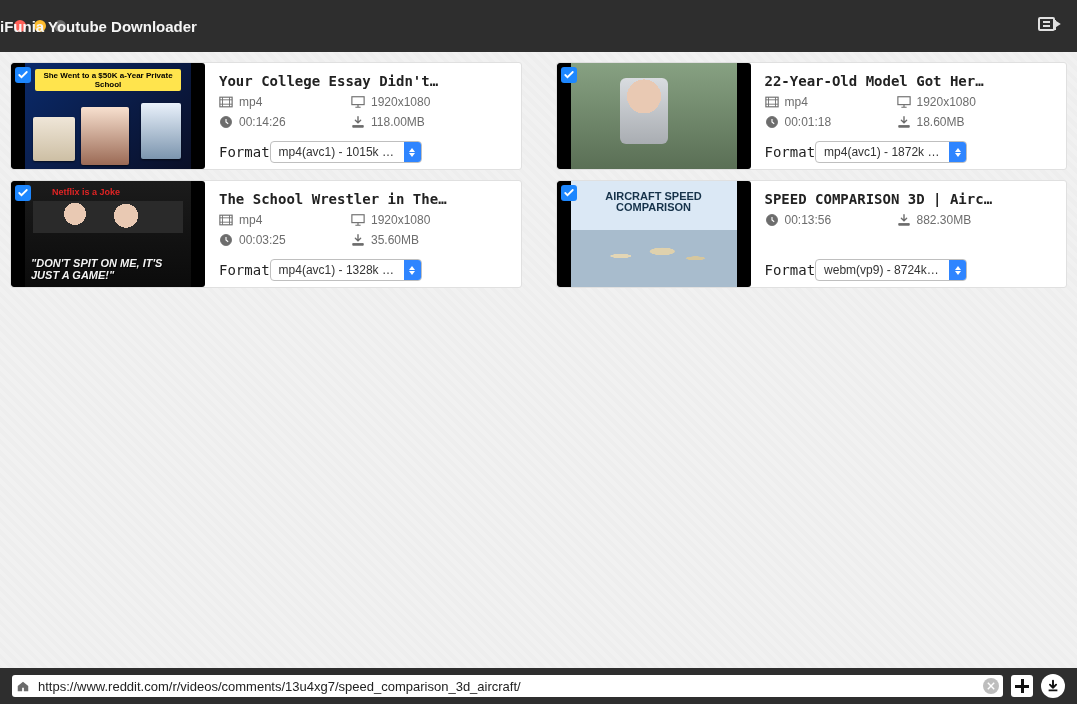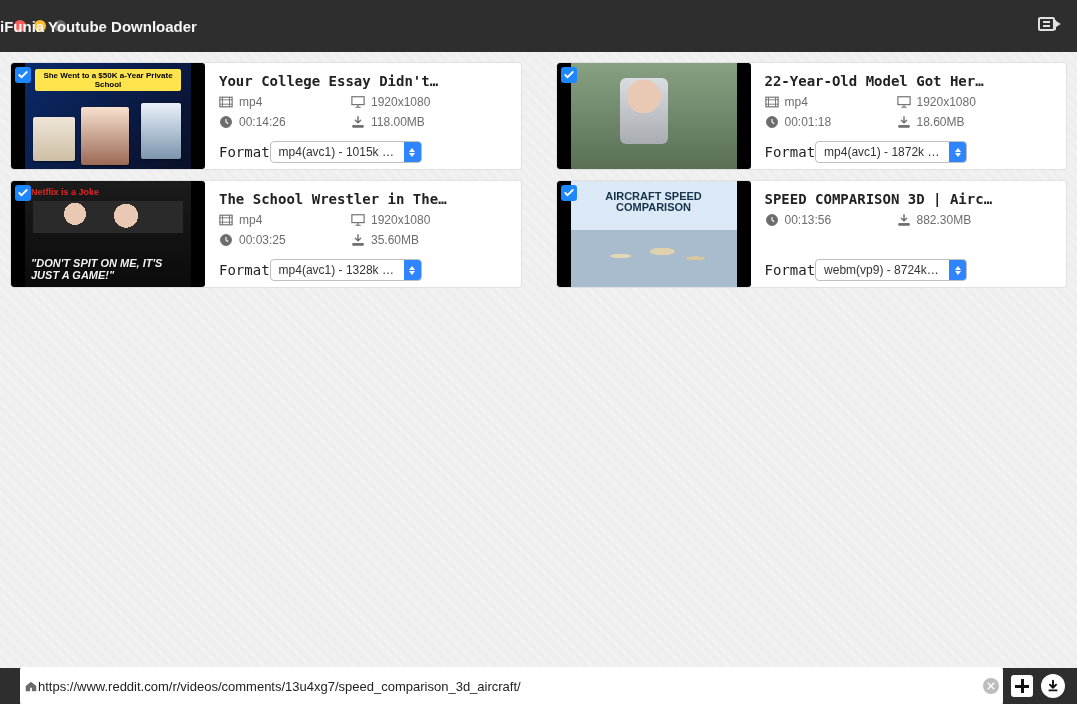--- a/index.html
+++ b/index.html
@@ -96,24 +96,23 @@
   }
   .sel-btn::before{ border-bottom:4px solid #fff;}
   .sel-btn::after { border-top:4px solid #fff;}
 
   
   .bottombar {
     flex:0 0 36px; height:36px; background:#2e2e2e;
     display:flex; align-items:center; padding:0 12px; gap:8px;
   }
   .url-box {
-    flex:1; height:38px; background:#ffffff; border-radius:3px;
-    display:flex; align-items:center; padding:0 4px 0 4px; gap:0;
+    flex:1; height:22px; background:#ffffff; border-radius:3px;
+    display:flex; align-items:center; padding:0 4px 0 4px; gap:8px;
     position:relative;
-    margin-left:8px;
   }
   .url-box .home { width:14px; height:14px; fill:#6b6b6b; }
   .url-box .clr {
     width:16px; height:16px; border-radius:50%;
     background:#bdbdbd; color:#fff; font-size:12px;
     display:flex; align-items:center; justify-content:center; cursor:pointer;
     flex:0 0 16px;
   }
   .url-input {
     border:none; outline:none; flex:1; font-size:13px;
@@ -168,21 +167,21 @@
     background:radial-gradient(circle at 50% 28%, #e9c9b3 0 17px, transparent 17px),
                linear-gradient(#d9dce0,#a9adb2);
     border-radius:6px;
   }
   .tart3 {
     width:100%; height:100%;
     background:linear-gradient(#1b1b1b,#0b0b0b);
     position:relative; color:#f2f2f2;
     font-family:Impact, "Arial Black", sans-serif;
   }
-  .tart3 .tag{position:absolute; top:6px; left:6px; color:#e02424; font-size:9px; font-weight:900;}
+  .tart3 .tag{position:absolute; top:6px; left:6px; color:#e02424; font-size:9px; font-weight:900;padding-left:21px;}
   .tart3 .guys{
     position:absolute; left:8px; right:8px; top:20px; height:32px;
     background:
       radial-gradient(circle at 28% 40%, #e9c9b3 0 11px, transparent 11px),
       radial-gradient(circle at 62% 46%, #e9c9b3 0 12px, transparent 12px),
       linear-gradient(#2a2a2a,#2a2a2a);
   }
   .tart3 .txt{
     position:absolute; left:6px; bottom:6px; right:6px;
     font-size:11px; line-height:12px; font-style:italic; font-weight:900;

